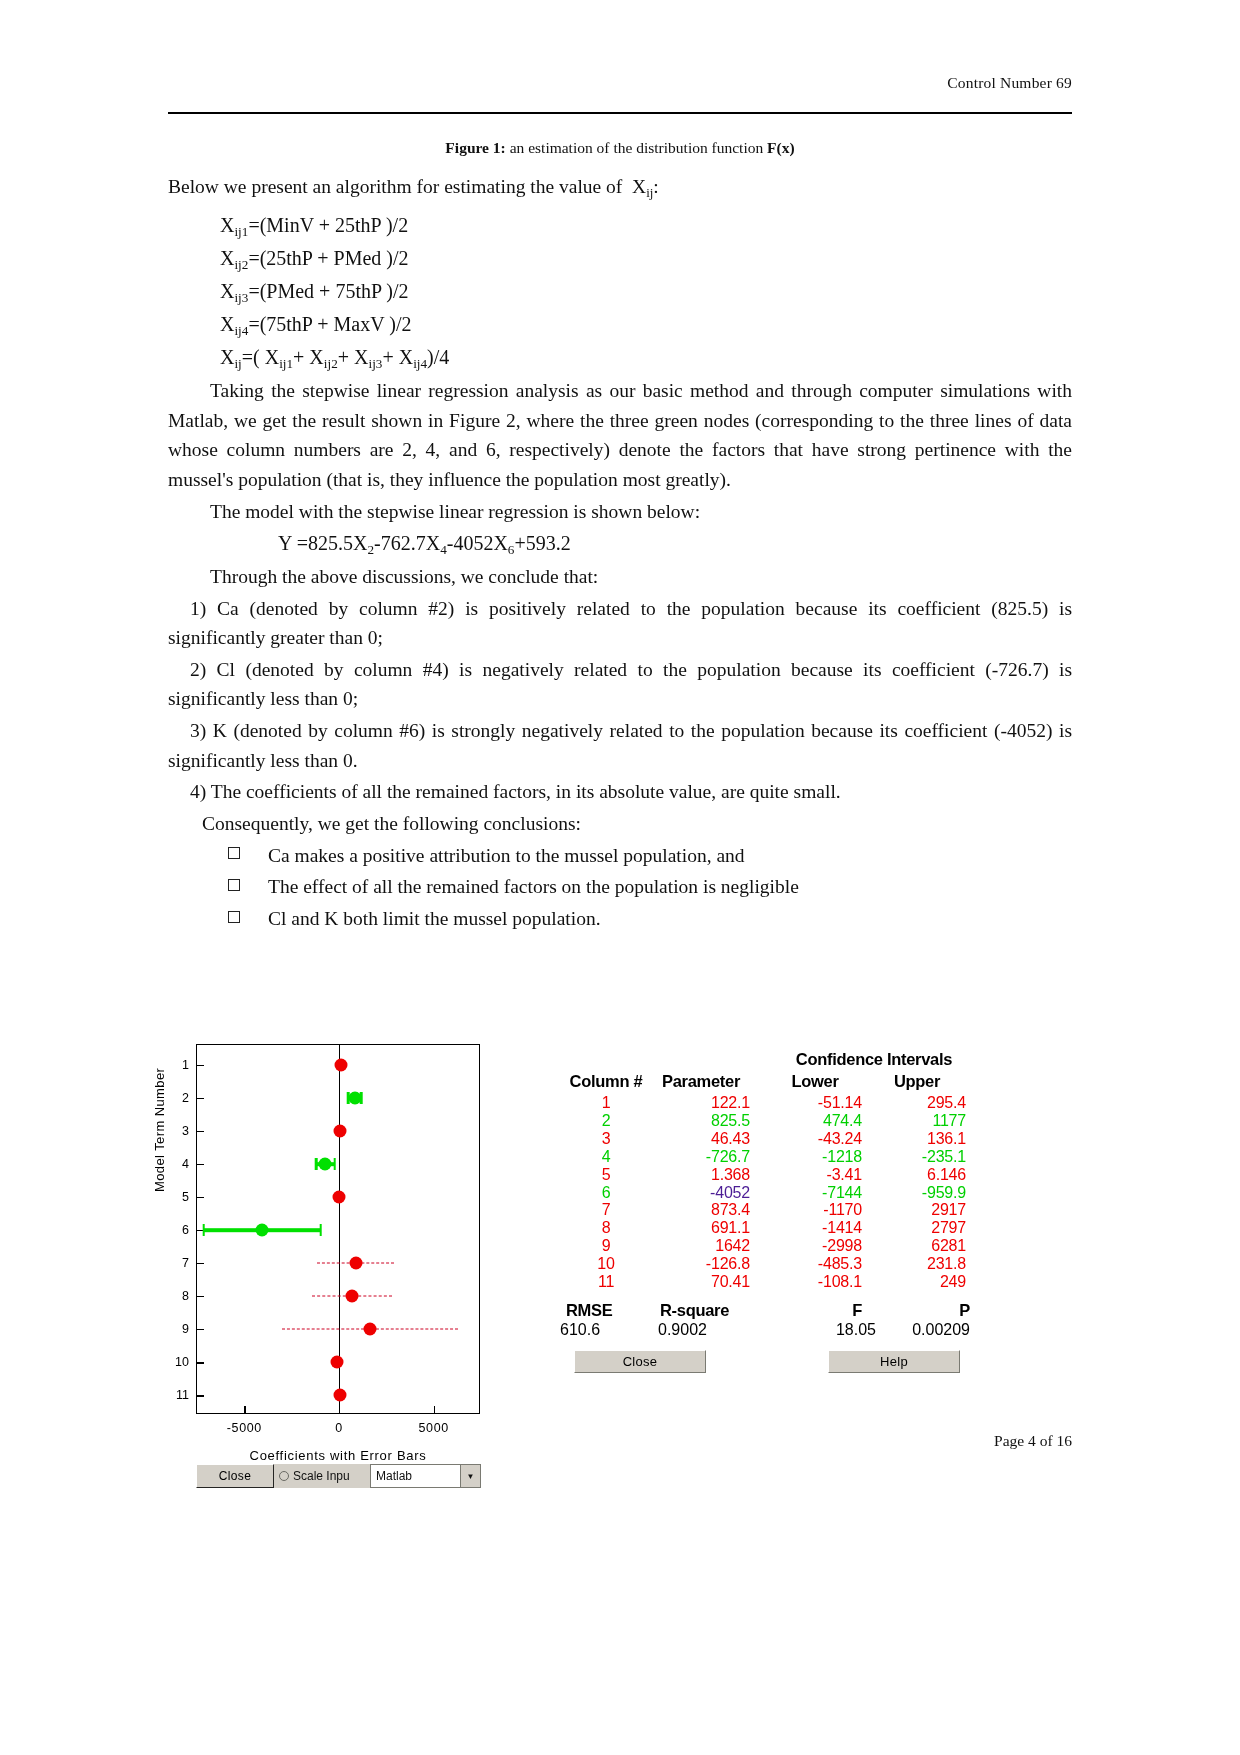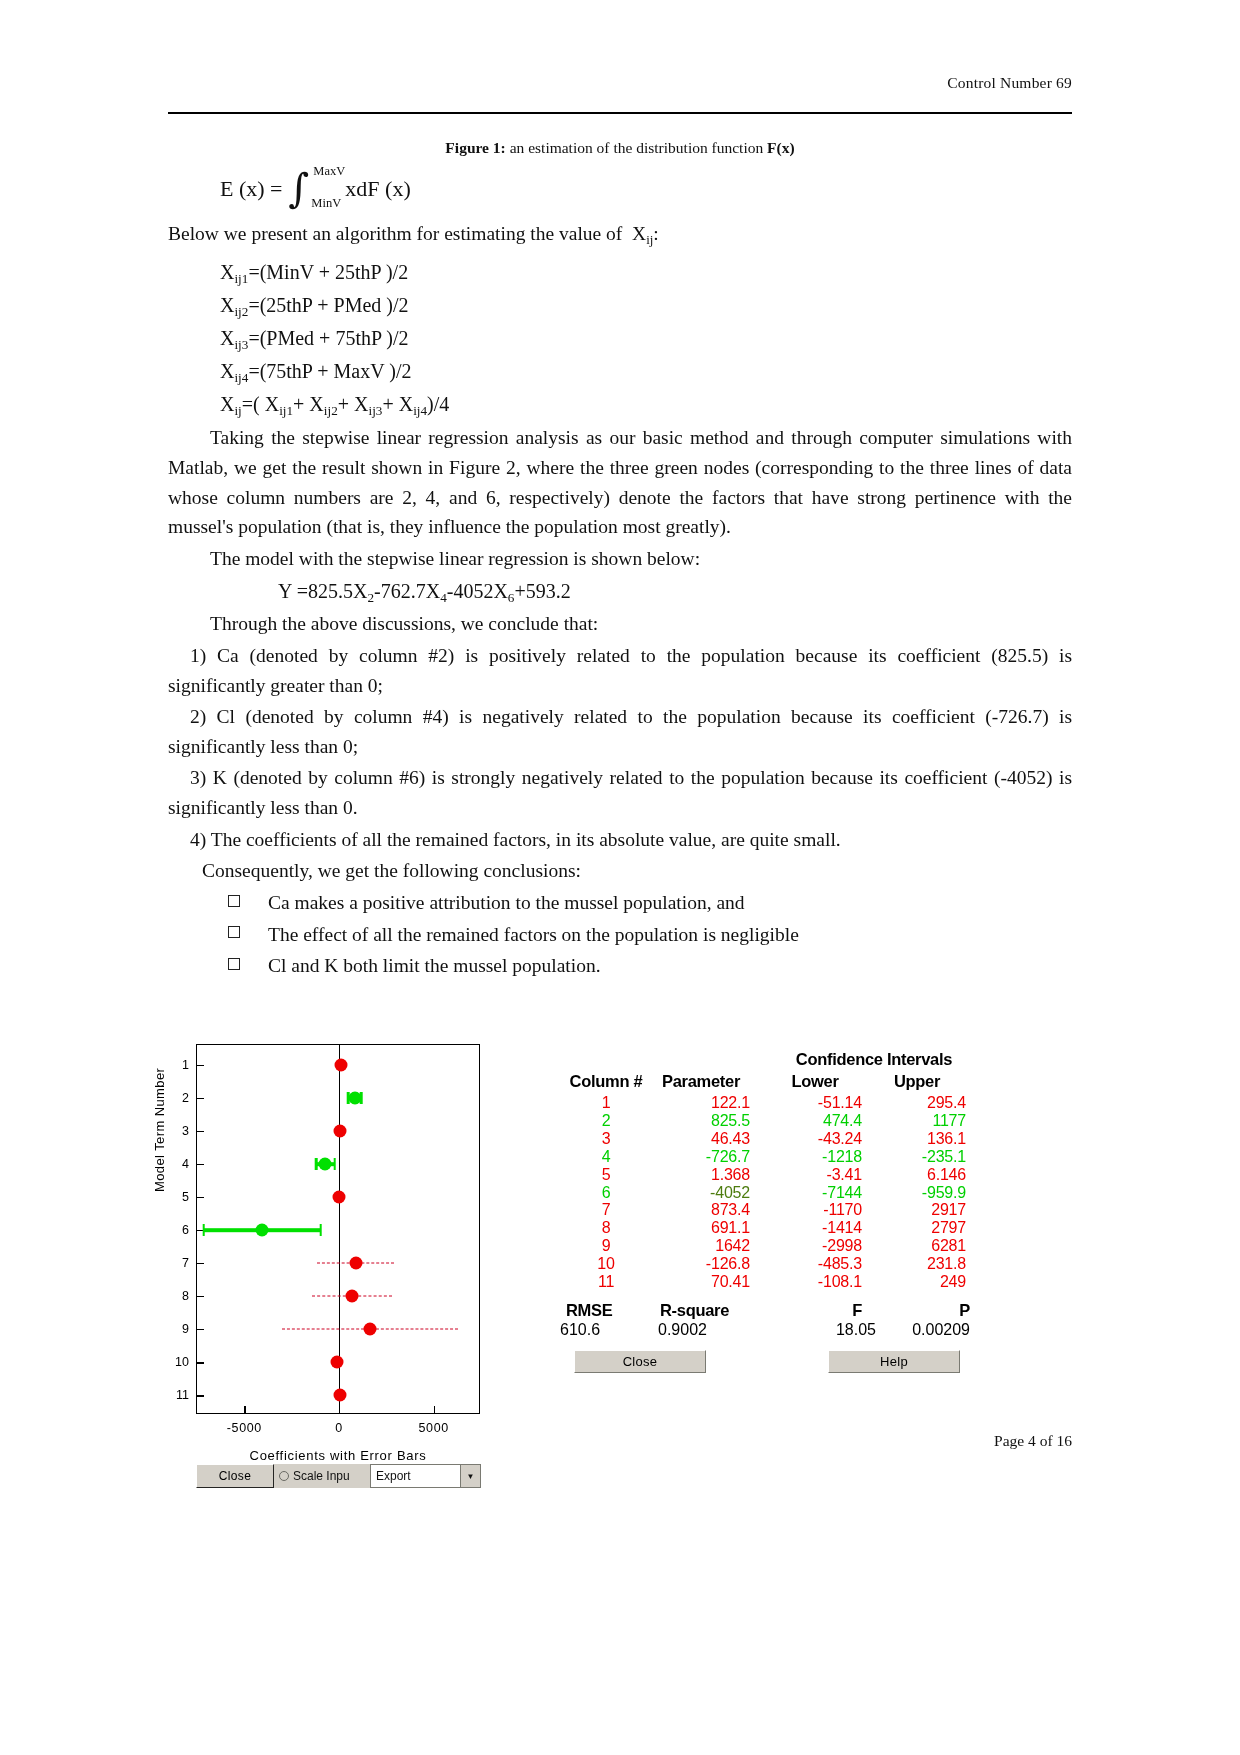--- a/index.html
+++ b/index.html
@@ -382,29 +382,20 @@
   <div class="hdr-text">Control Number 69</div>
   <div class="hdr-rule"></div>
 </div>
 
 <div class="content">
 
   <div class="fig-caption">
     <b>Figure 1:</b><span> an estimation of the distribution function </span><b>F(x)</b>
   </div>
 
-  <div class="eq-integral">
-    <span>E (x) =</span>
-    <span class="intsign">∫</span>
-    <span class="intlim">
-      <span class="up">MaxV</span>
-      <span class="lo">MinV</span>
-    </span>
-    <span style="margin-left:34px">xdF (x)</span>
-  </div>
 
   <div class="para nojust" style="margin-bottom:6px;">
     <span>Below we present an algorithm for estimating the value of</span>&nbsp;&nbsp;<span>X</span><sub>ij</sub><span>:</span>
   </div>
 
   <div class="eq-block">
     <div class="row"><span>X</span><sub>ij1</sub><span>=(MinV + 25thP )/2</span></div>
     <div class="row"><span>X</span><sub>ij2</sub><span>=(25thP + PMed )/2</span></div>
     <div class="row"><span>X</span><sub>ij3</sub><span>=(PMed + 75thP )/2</span></div>
     <div class="row"><span>X</span><sub>ij4</sub><span>=(75thP + MaxV )/2</span></div>
@@ -505,21 +496,21 @@
 
 <div class="xlabel-h">Coefficients with Error Bars</div>
 
 <div class="fig-toolbar">
   <div class="mbtn tb-close">Close</div>
   <div class="radio-wrap">
     <span class="radio-dot"></span>
     <span class="radio-label">Scale Inpu</span>
   </div>
   <div class="combo">
-    <span class="combo-text">Export</span>
+    <span class="combo-text">Matlab</span>
     <span class="combo-arrow">▼</span>
   </div>
 </div>
 
 <div class="stats-panel">
   <div class="ci-title">Confidence Intervals</div>
 
   <table class="stats-table">
     <thead>
       <tr>
@@ -555,21 +546,21 @@
           <td class="c3" style="color: rgb(0, 208, 0);">-235.1</td>
         </tr>
         <tr>
           <td class="c0" style="color: rgb(238, 0, 0);">5</td>
           <td class="c1" style="color: rgb(238, 0, 0);">1.368</td>
           <td class="c2" style="color: rgb(238, 0, 0);">-3.41</td>
           <td class="c3" style="color: rgb(238, 0, 0);">6.146</td>
         </tr>
         <tr>
           <td class="c0" style="color: rgb(0, 208, 0);">6</td>
-          <td class="c1" style="color: #4d7c0f;">-4052</td>
+          <td class="c1" style="color: #4c1d95;">-4052</td>
           <td class="c2" style="color: rgb(0, 208, 0); text-align: right;">-7144</td>
           <td class="c3" style="color: rgb(0, 208, 0);">-959.9</td>
         </tr>
         <tr>
           <td class="c0" style="color: rgb(238, 0, 0);">7</td>
           <td class="c1" style="color: rgb(238, 0, 0);">873.4</td>
           <td class="c2" style="color: rgb(238, 0, 0);">-1170</td>
           <td class="c3" style="color: rgb(238, 0, 0);">2917</td>
         </tr>
         <tr>

